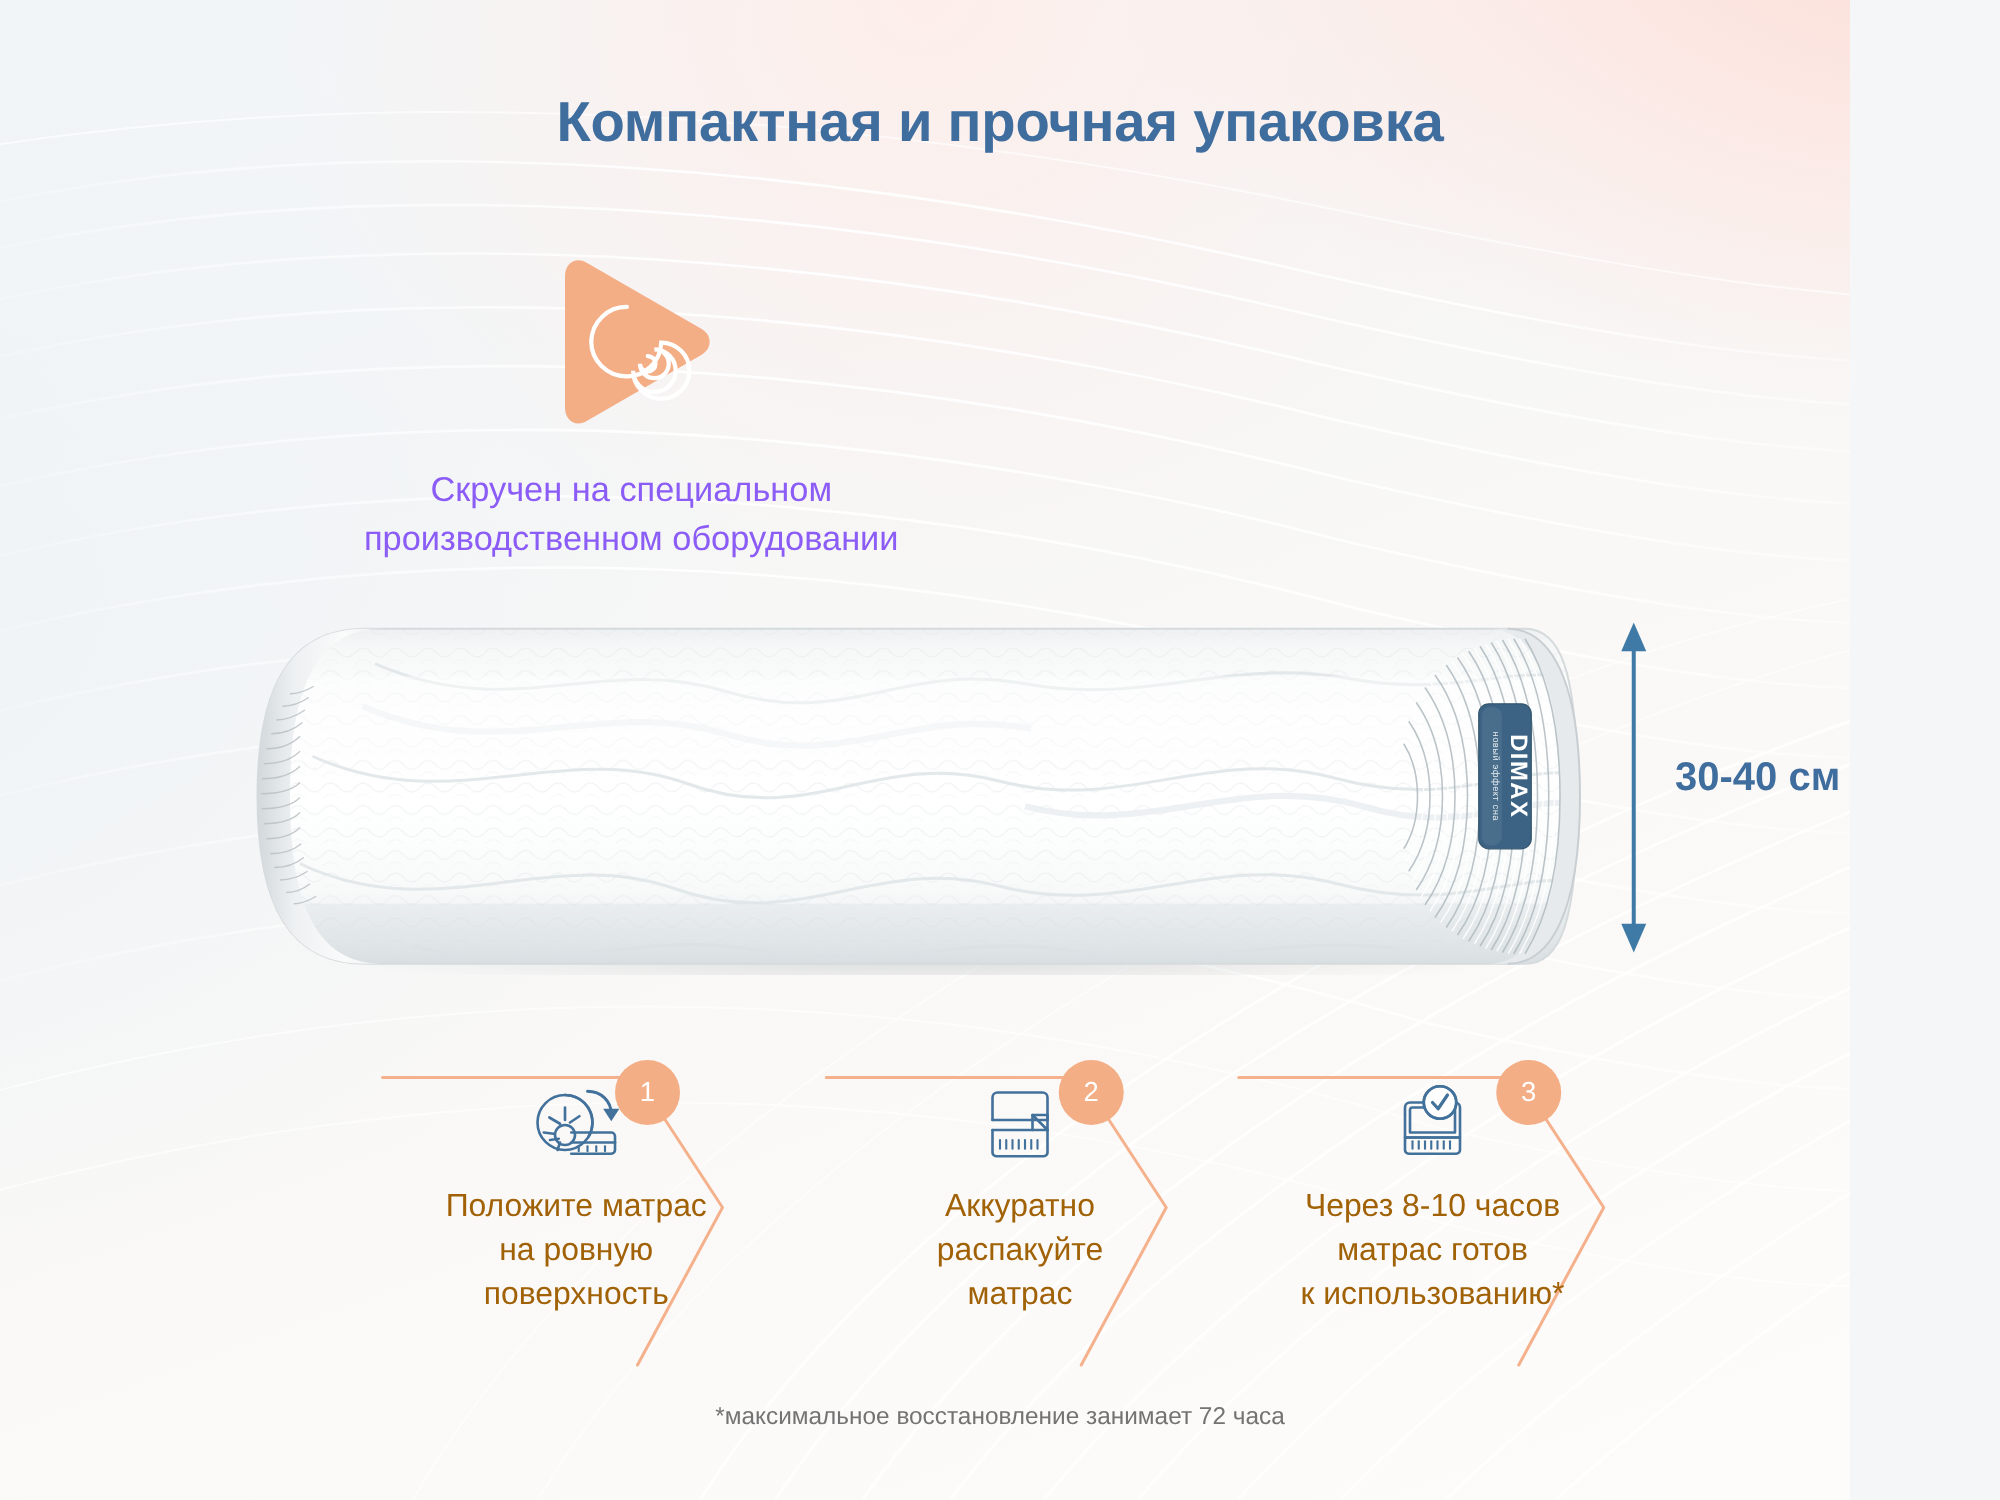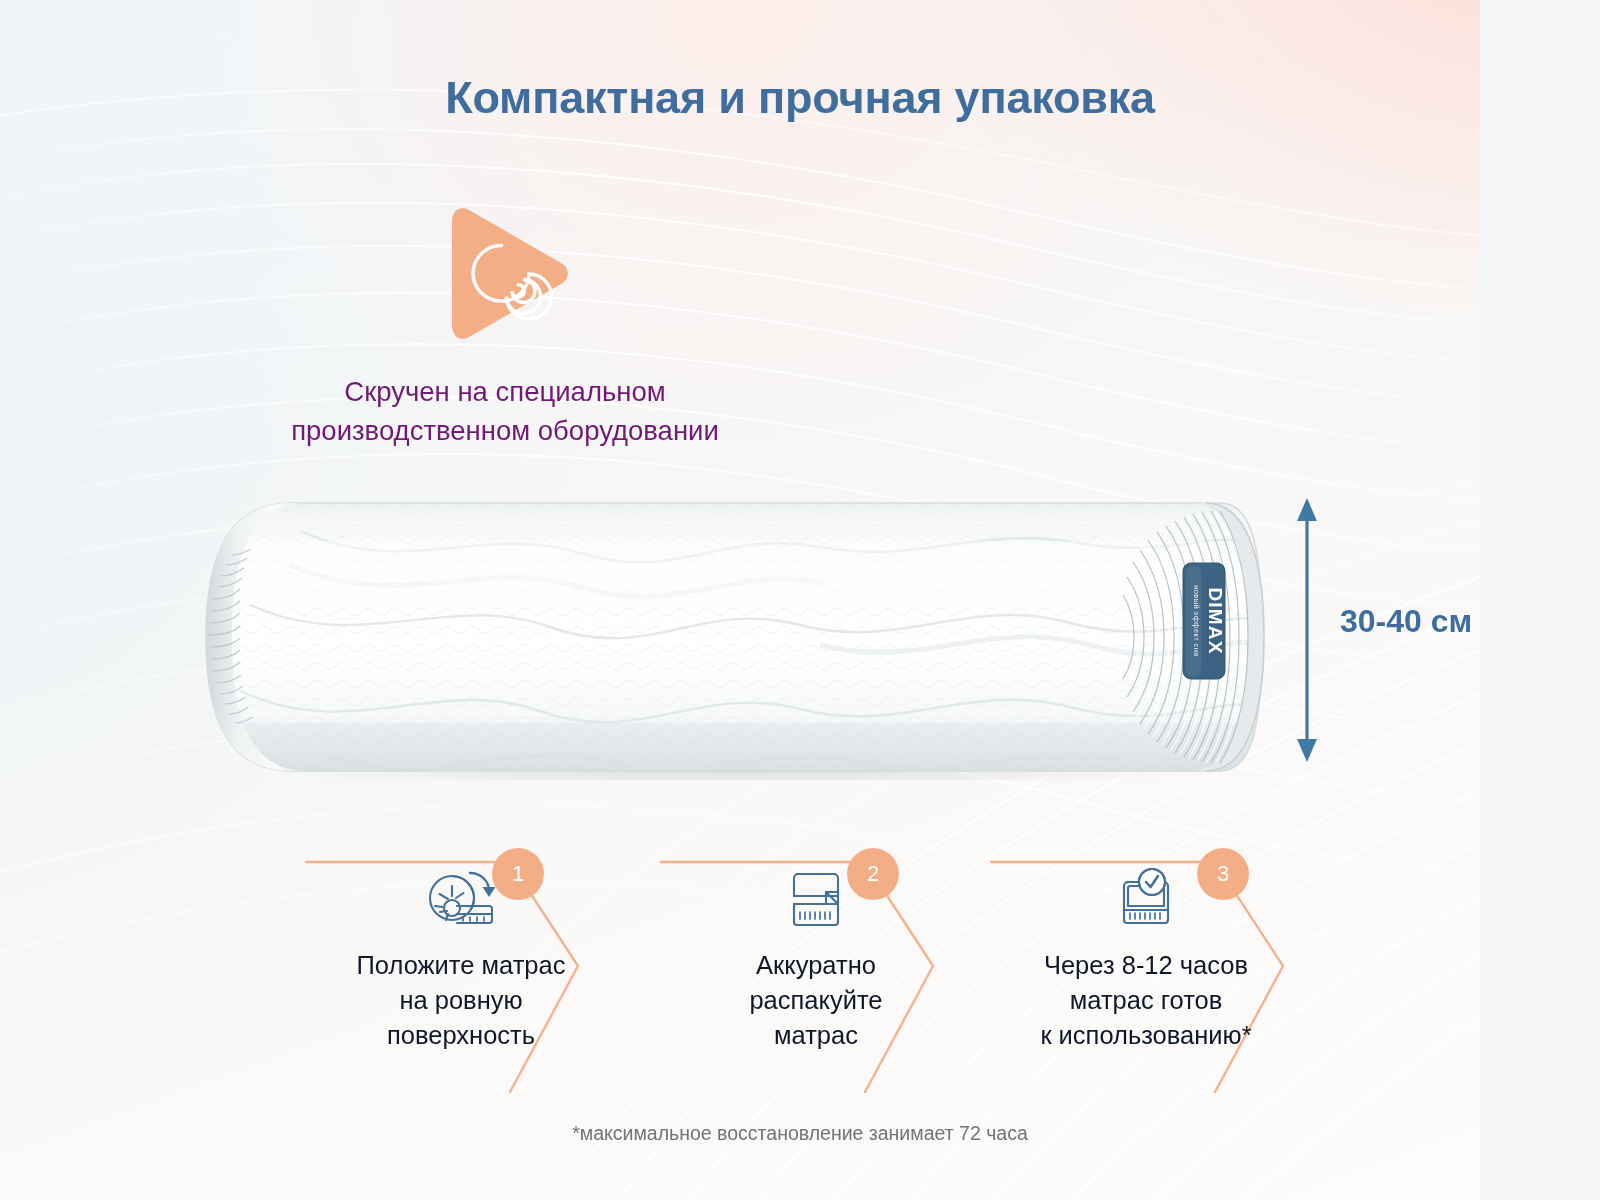--- a/index.html
+++ b/index.html
@@ -57,21 +57,21 @@
     width: 100%;
     height: 150px;
     display: flex;
     align-items: center;
     justify-content: center;
   }
   .feat-caption {
     margin-top: 26px;
     font-size: 27.5px;
     line-height: 1.42;
-    color: #701a75;
+    color: #8b5cf6;
     white-space: pre-line;
   }
 
   
   #roll-area {
     position: absolute;
     left: 180px; top: 495px;
     width: 1110px; height: 285px;
   }
 
@@ -136,21 +136,21 @@
   #step-1 .step-icon { padding-right: 48px; }
   #step-2 .step-icon { padding-right: 40px; }
 
   .step-caption {
     position: absolute;
     top: 108px;
     width: 100%;
     text-align: center;
     font-size: 25.5px;
     line-height: 1.38;
-    color: #0f172a;
+    color: #a16207;
     white-space: pre-line;
   }
   #step-0 .step-caption { padding-right: 48px; }
   #step-1 .step-caption { padding-right: 46px; }
   #step-2 .step-caption { padding-right: 18px; }
 
   
   #footnote {
     position: absolute;
     left: 0; top: 1122px;
@@ -480,21 +480,21 @@
               <path d="M47,51 L47,57"></path>
               <path d="M52,51 L52,57"></path>
             </g>
 
             <circle cx="44" cy="20" r="13" fill="#ffffff"></circle>
             <circle cx="44" cy="20" r="13"></circle>
             <path d="M38,20 L42.5,25 L50,14" stroke-width="2.6"></path>
           </g>
         </svg>
       </div>
-      <div class="step-caption">Через 8-12 часов
+      <div class="step-caption">Через 8-10 часов
 матрас готов
 к использованию*</div>
     </div>
   </div>
 
   <div id="footnote">*максимальное восстановление занимает 72 часа</div>
 
 </div>
 
 </body></html>

